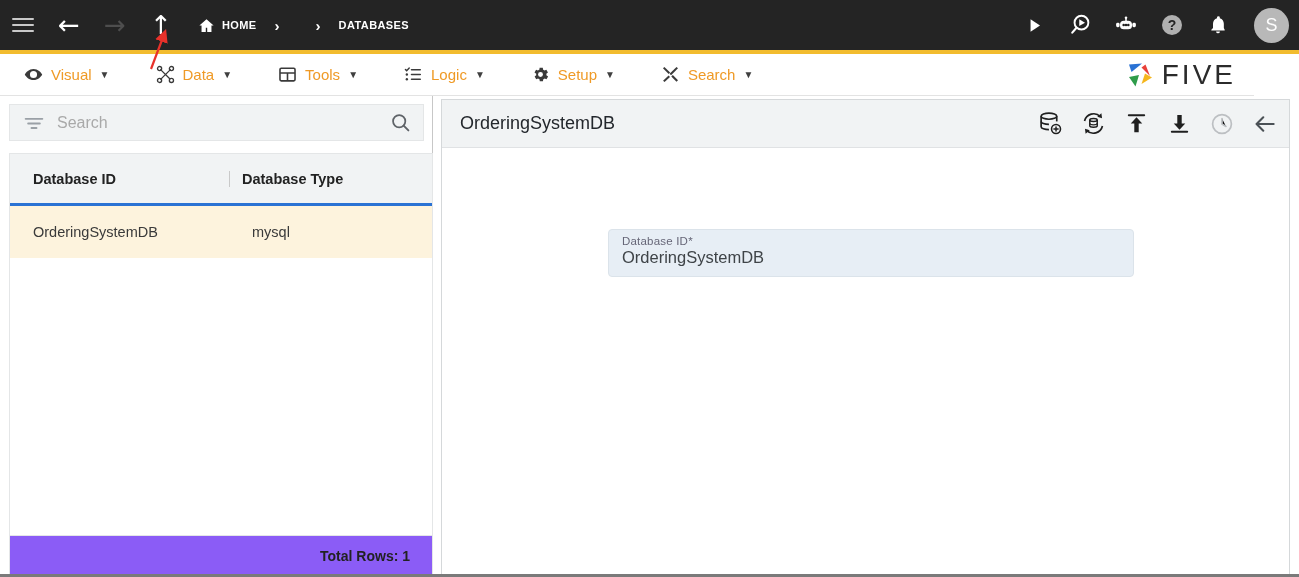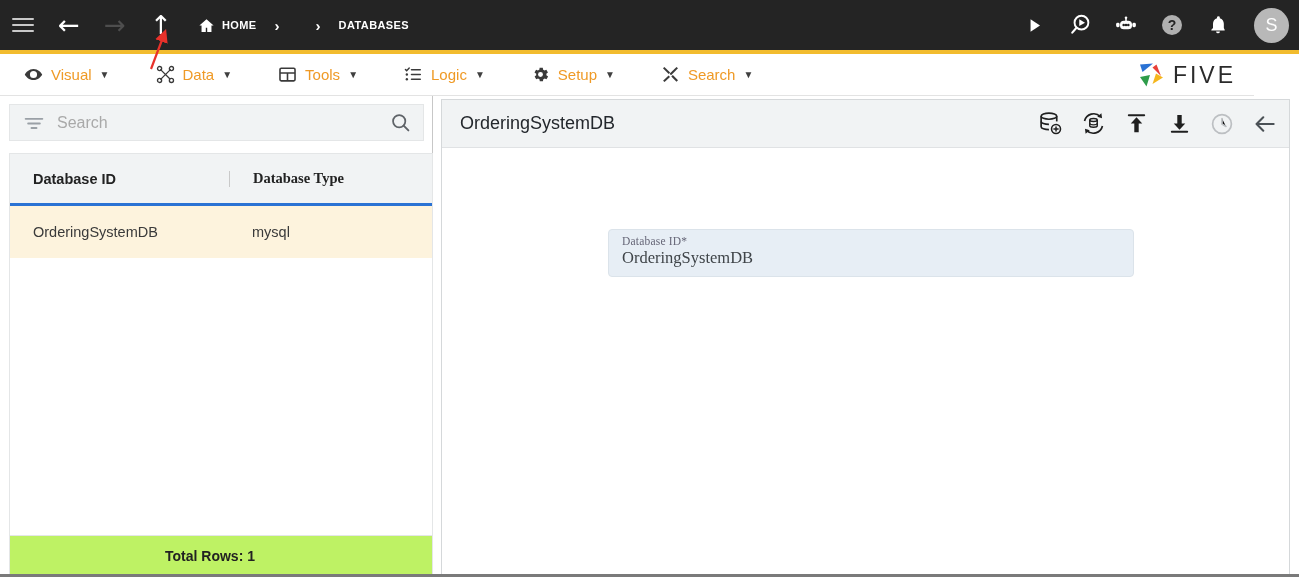--- a/index.html
+++ b/index.html
@@ -61,21 +61,21 @@
   }
   .menu-item .mi-ico { width:19px; height:19px; display:block; color:#3a3a3a; }
   .caret { font-size:10px; color:#3f3f3f; }
   .m0 { margin-left:18px; }
   .mspace { width:34px; }
 
   .five-logo {
     position:absolute; right:18px; top:0; height:42px;
     display:flex; align-items:center; gap:7px;
   }
-  .five-word { font-size:23px; letter-spacing:3px; color:#2b2b2b; font-family:"Liberation Sans", sans-serif; }
+  .five-word { font-size:28px; letter-spacing:3px; color:#2b2b2b; font-family:"Liberation Sans", sans-serif; }
 
   
   .leftpane {
     position:absolute; left:0; top:96px; width:433px; height:481px;
     background:#ffffff; border-right:1px solid #c7c7c7;
   }
   .searchbox {
     position:absolute; left:9px; top:8px; width:415px; height:37px;
     background:#f1f3f4; border:1px solid #e4e6e7; border-radius:0;
     display:flex; align-items:center; cursor:text;
@@ -90,50 +90,50 @@
   }
   .grid-head {
     height:52px; background:#f1f3f4; display:flex; align-items:center;
     border-bottom:3px solid #2a72d4;
   }
   .gh-cell {
     font-size:14.5px; font-weight:bold; color:#222; position:relative;
   }
   .gh-1 { margin-left:23px; width:196px; }
   .gh-div { width:1px; height:16px; background:#c9c9c9; }
-  .gh-2 { margin-left:23px;font-family:Liberation Serif, serif; }
+  .gh-2 { margin-left:12px; }
   .grid-row {
     height:52px; background:#fdf3dd; display:flex; align-items:center; cursor:pointer;
   }
   .gr-cell { font-size:14.5px; color:#3a3a3a; }
   .gr-1 { margin-left:23px; width:219px; }
   .grid-body { height:425px; background:#fff; }
 
   .grid-footer {
     position:absolute; left:9px; bottom:0; width:424px; height:42px;
-    background:#bef264; border:1px solid #e4e6e7;
-    display:flex; align-items:center; justify-content:center;
+    background:#8b5cf6; border:1px solid #e4e6e7;
+    display:flex; align-items:center; justify-content:flex-end;
   }
   .total-rows { font-size:14px; font-weight:bold; color:#222; margin-right:22px; }
 
   
   .rightpane {
     position:absolute; left:441px; top:99px; width:849px; height:478px;
     border:1px solid #d5d8da; background:#ffffff;
   }
   .rp-head {
     height:48px; background:#f1f3f4; border-bottom:1px solid #e0e2e4;
     display:flex; align-items:center; position:relative;
   }
   .rp-title { margin-left:18px; font-size:18px; color:#23272c; }
   .rp-actions { position:absolute; right:8px; display:flex; align-items:center; gap:11px; }
   .rp-btn { width:32px; height:32px; display:flex; align-items:center; justify-content:center; cursor:pointer; }
   .rp-btn svg { display:block; }
 
-  .rp-body { position:relative; height:403px; background:#fff;font-family:Liberation Serif, serif; }
+  .rp-body { position:relative; height:403px; background:#fff; }
   .field {
     position:absolute; left:166px; top:81px; width:526px; height:48px;
     background:#e7eef5; border:1px solid #dbe3ea; border-radius:4px;
     padding:5px 0 0 13px; cursor:text;
   }
   .field-label { font-size:11.5px; color:#667; letter-spacing:.2px; }
   .field-label .req { color:#667; }
   .field-value { font-size:16.5px; color:#3f4448; margin-top:1px; }
 
   

